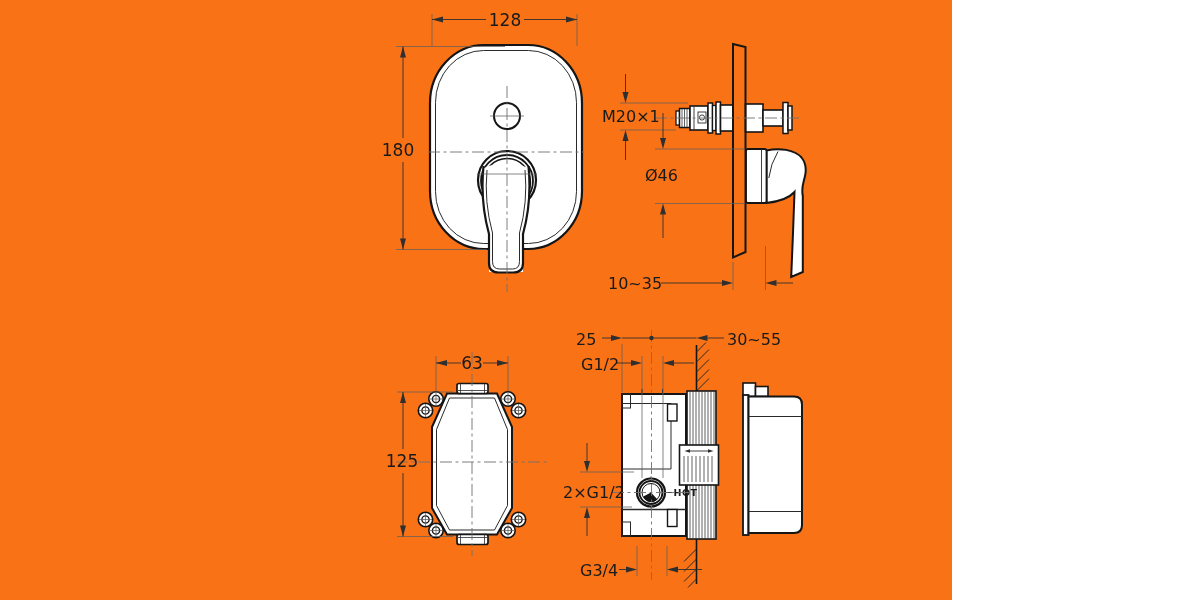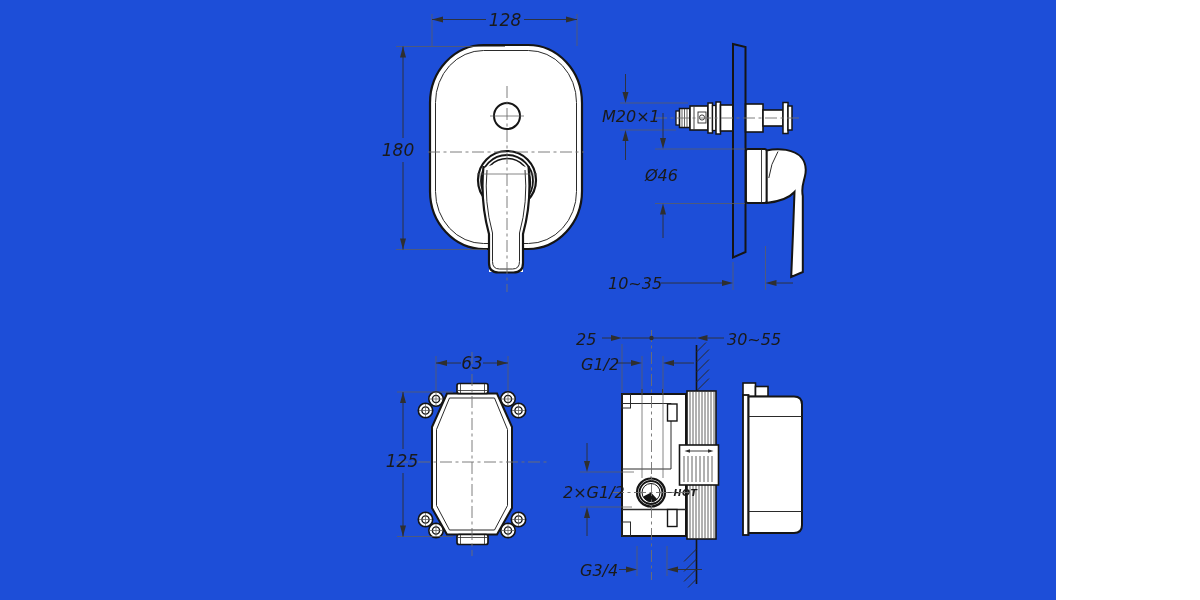--- a/index.html
+++ b/index.html
@@ -1,17 +1,17 @@
 <!DOCTYPE html>
 <html><head>
 <meta charset="utf-8">
 <style>
   html,body{margin:0;padding:0;background:#ffffff;}
-  .canvas{position:relative;width:1056px;height:600px;background:#1d4ed8;overflow:hidden;
-          font-family:"DejaVu Sans","Liberation Sans",sans-serif;font-style:italic;}
+  .canvas{position:relative;width:952px;height:600px;background:#f97316;overflow:hidden;
+          font-family:"DejaVu Sans","Liberation Sans",sans-serif;}
   svg text{font-family:"DejaVu Sans","Liberation Sans",sans-serif;fill:#1a1a1a;}
   .dimtxt{font-size:16px;}
   .dimtxt-lg{font-size:17px;}
   .hottxt{font-size:9.5px;font-weight:bold;letter-spacing:.5px;}
   .geo{stroke:#151515;fill:none;}
   .geow{stroke:#151515;fill:#ffffff;}
   .thin{stroke:#2a2a2a;fill:none;}
   .dim{stroke:#2f2f2f;stroke-width:.9;fill:none;}
   .ext{stroke:#5f5f5f;stroke-width:.75;fill:none;}
   .cl{stroke:#6f6f6f;stroke-width:.9;fill:none;stroke-dasharray:12 3.5 3 3.5;}

